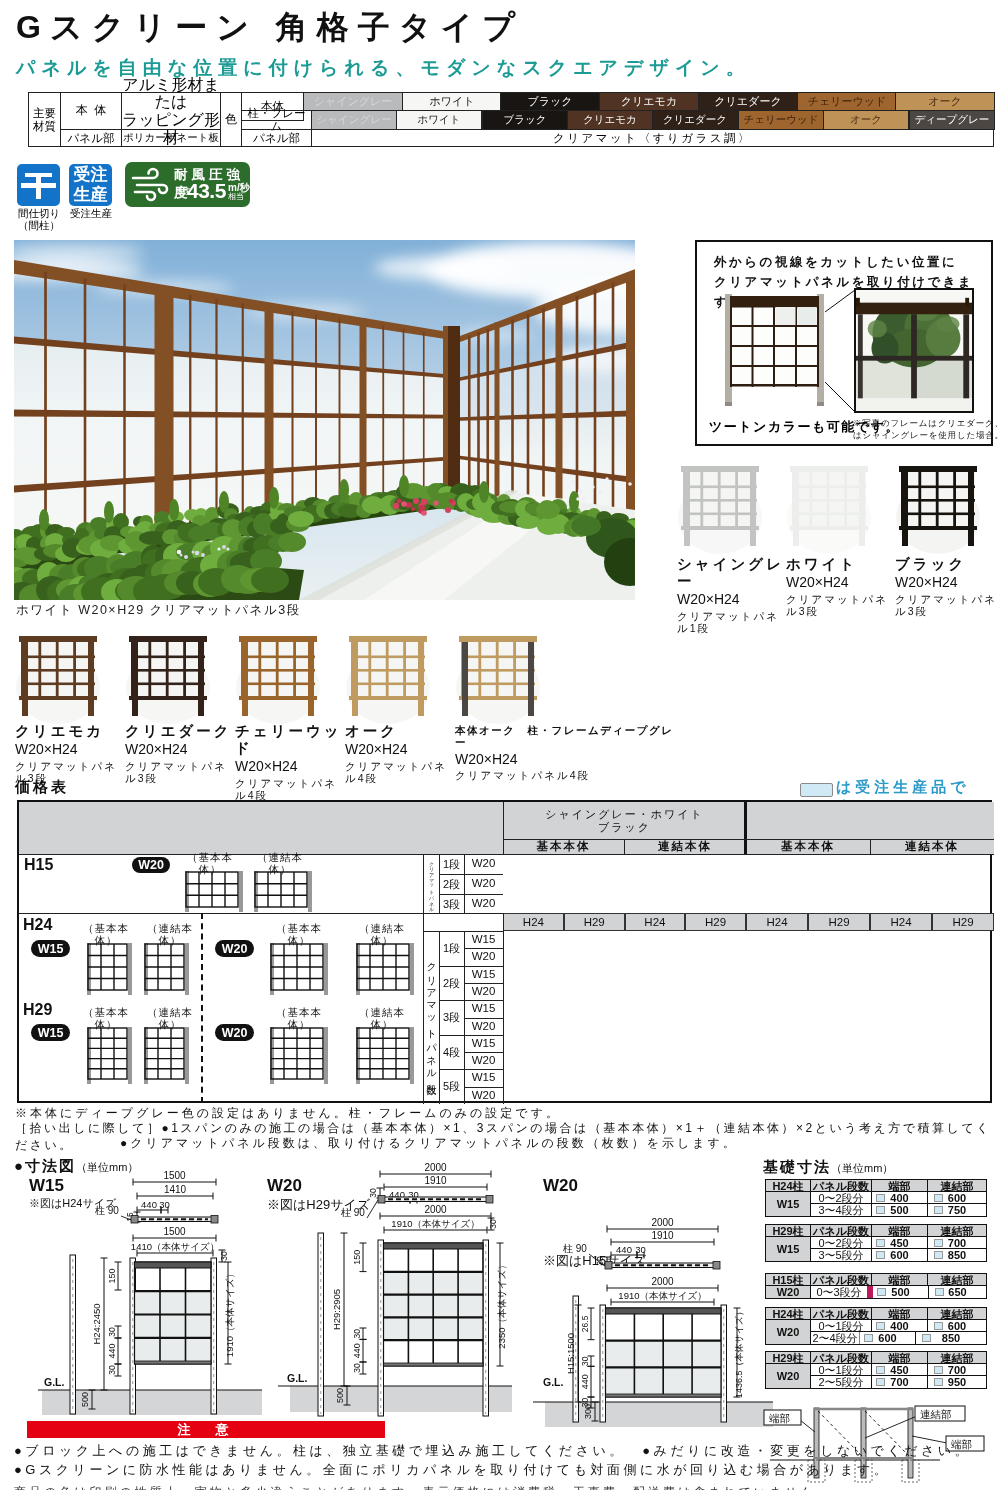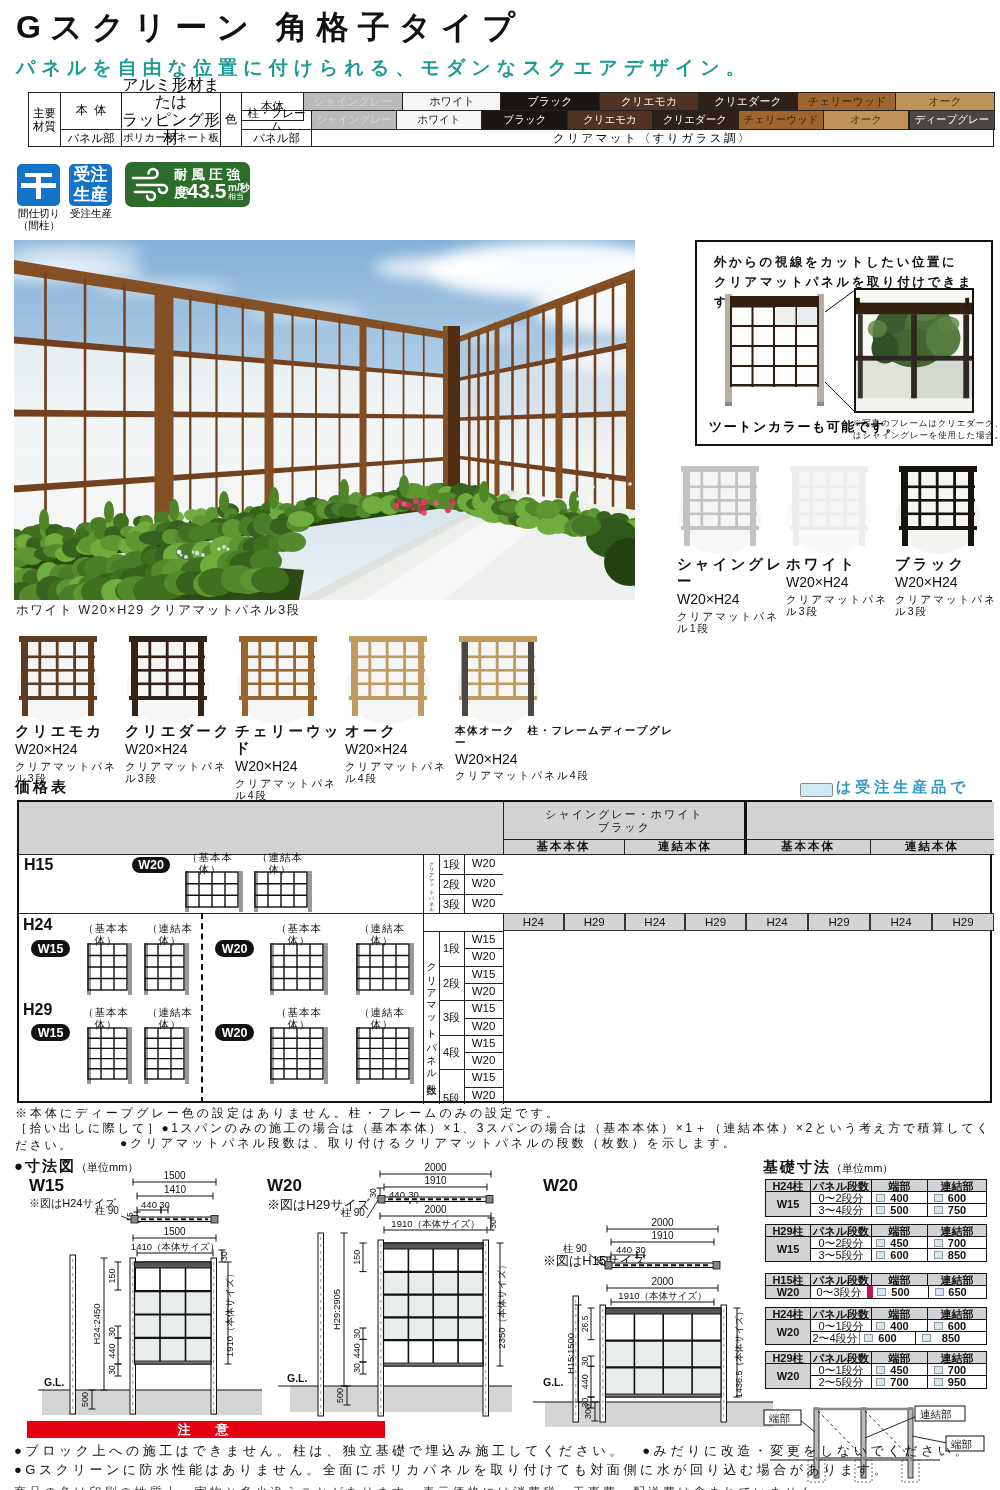--- a/index.html
+++ b/index.html
@@ -945,21 +945,21 @@
 <div class="tl" style="left:445px;top:250.10000000000002px;width:39px;height:1px;background:#222"></div>
 <div class="abs" style="left:445px;top:250.10000000000002px;width:39px;height:17.3px;display:flex;align-items:center;justify-content:center;text-align:center;line-height:1.15;font-size:11.5px;">W20</div>
 <div class="tl" style="left:420px;top:267.40000000000003px;width:64px;height:1px;background:#222"></div>
 <div class="abs" style="left:445px;top:267.4px;width:39px;height:17.3px;display:flex;align-items:center;justify-content:center;text-align:center;line-height:1.15;font-size:11.5px;">W15</div>
 <div class="tl" style="left:445px;top:284.7px;width:39px;height:1px;background:#222"></div>
 <div class="abs" style="left:445px;top:284.70000000000005px;width:39px;height:17.3px;display:flex;align-items:center;justify-content:center;text-align:center;line-height:1.15;font-size:11.5px;">W20</div>
 <div class="abs" style="left:420px;top:129.0px;width:25px;height:34.6px;display:flex;align-items:center;justify-content:center;text-align:center;line-height:1.15;font-size:11px;">1段</div>
 <div class="abs" style="left:420px;top:163.6px;width:25px;height:34.6px;display:flex;align-items:center;justify-content:center;text-align:center;line-height:1.15;font-size:11px;">2段</div>
 <div class="abs" style="left:420px;top:198.2px;width:25px;height:34.6px;display:flex;align-items:center;justify-content:center;text-align:center;line-height:1.15;font-size:11px;">3段</div>
 <div class="abs" style="left:420px;top:232.8px;width:25px;height:34.6px;display:flex;align-items:center;justify-content:center;text-align:center;line-height:1.15;font-size:11px;">4段</div>
-<div class="abs" style="left:420px;top:267.4px;width:25px;height:34.6px;display:flex;align-items:center;justify-content:center;text-align:center;line-height:1.15;font-size:11px;margin-top:12px;">5段</div>
+<div class="abs" style="left:420px;top:267.4px;width:25px;height:34.6px;display:flex;align-items:center;justify-content:center;text-align:center;line-height:1.15;font-size:11px;">5段</div>
 </div>
 
 <div class="abs" style="left:15px;top:1105px;font-size:12px;color:#111;letter-spacing:3px">※本体にディープグレー色の設定はありません。柱・フレームのみの設定です。</div>
 <div class="abs" style="left:15px;top:1120px;font-size:12px;color:#111;letter-spacing:2.5px">［拾い出しに際して］●1スパンのみの施工の場合は（基本本体）×1、3スパンの場合は（基本本体）×1＋（連結本体）×2という考え方で積算してください。</div>
 <div class="abs" style="left:120px;top:1135px;font-size:12px;color:#111;letter-spacing:3px">●クリアマットパネル段数は、取り付けるクリアマットパネルの段数（枚数）を示します。</div>
 
 <div class="abs" style="left:14px;top:1157px;font-size:14.5px;color:#111"><span class="b" style="font-size:15px;letter-spacing:2px">●寸法図</span><span style="font-size:11px">（単位mm）</span></div>
 
 <div class="abs b" style="left:29px;top:1176px;font-size:17px;color:#111">W15</div>
 <div class="abs" style="left:29px;top:1196px;font-size:11px;color:#111">※図はH24サイズ</div>

